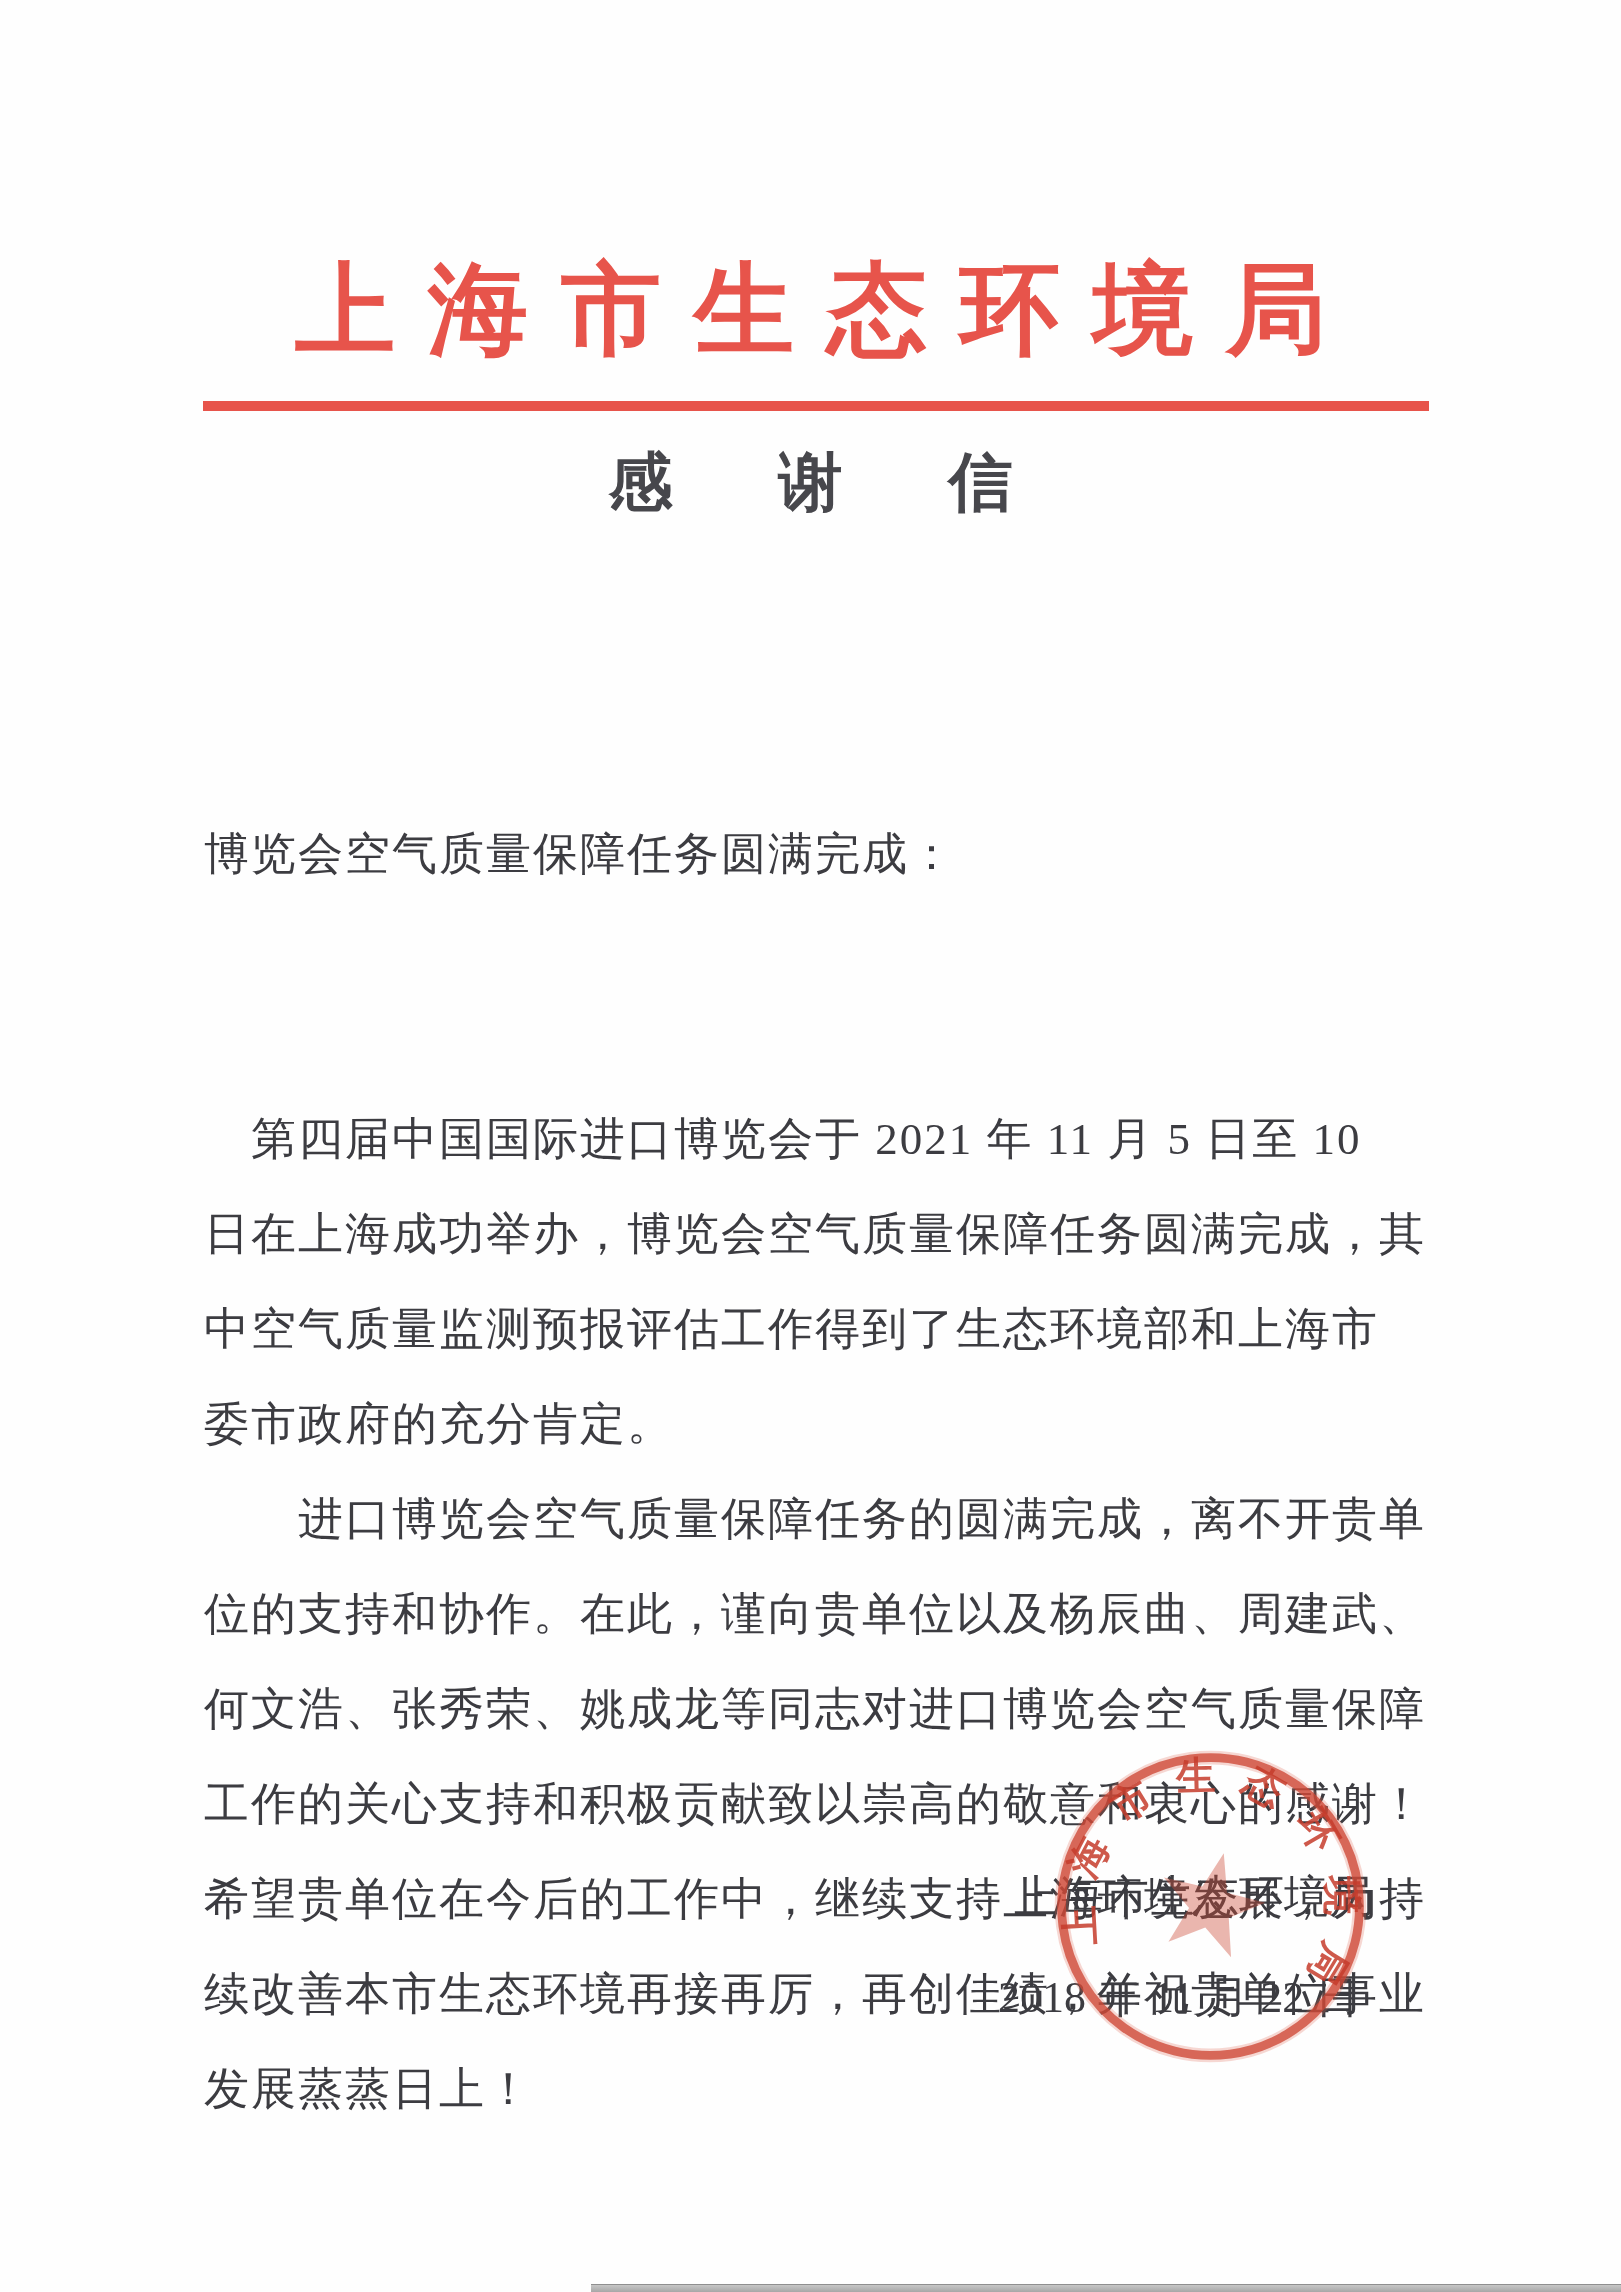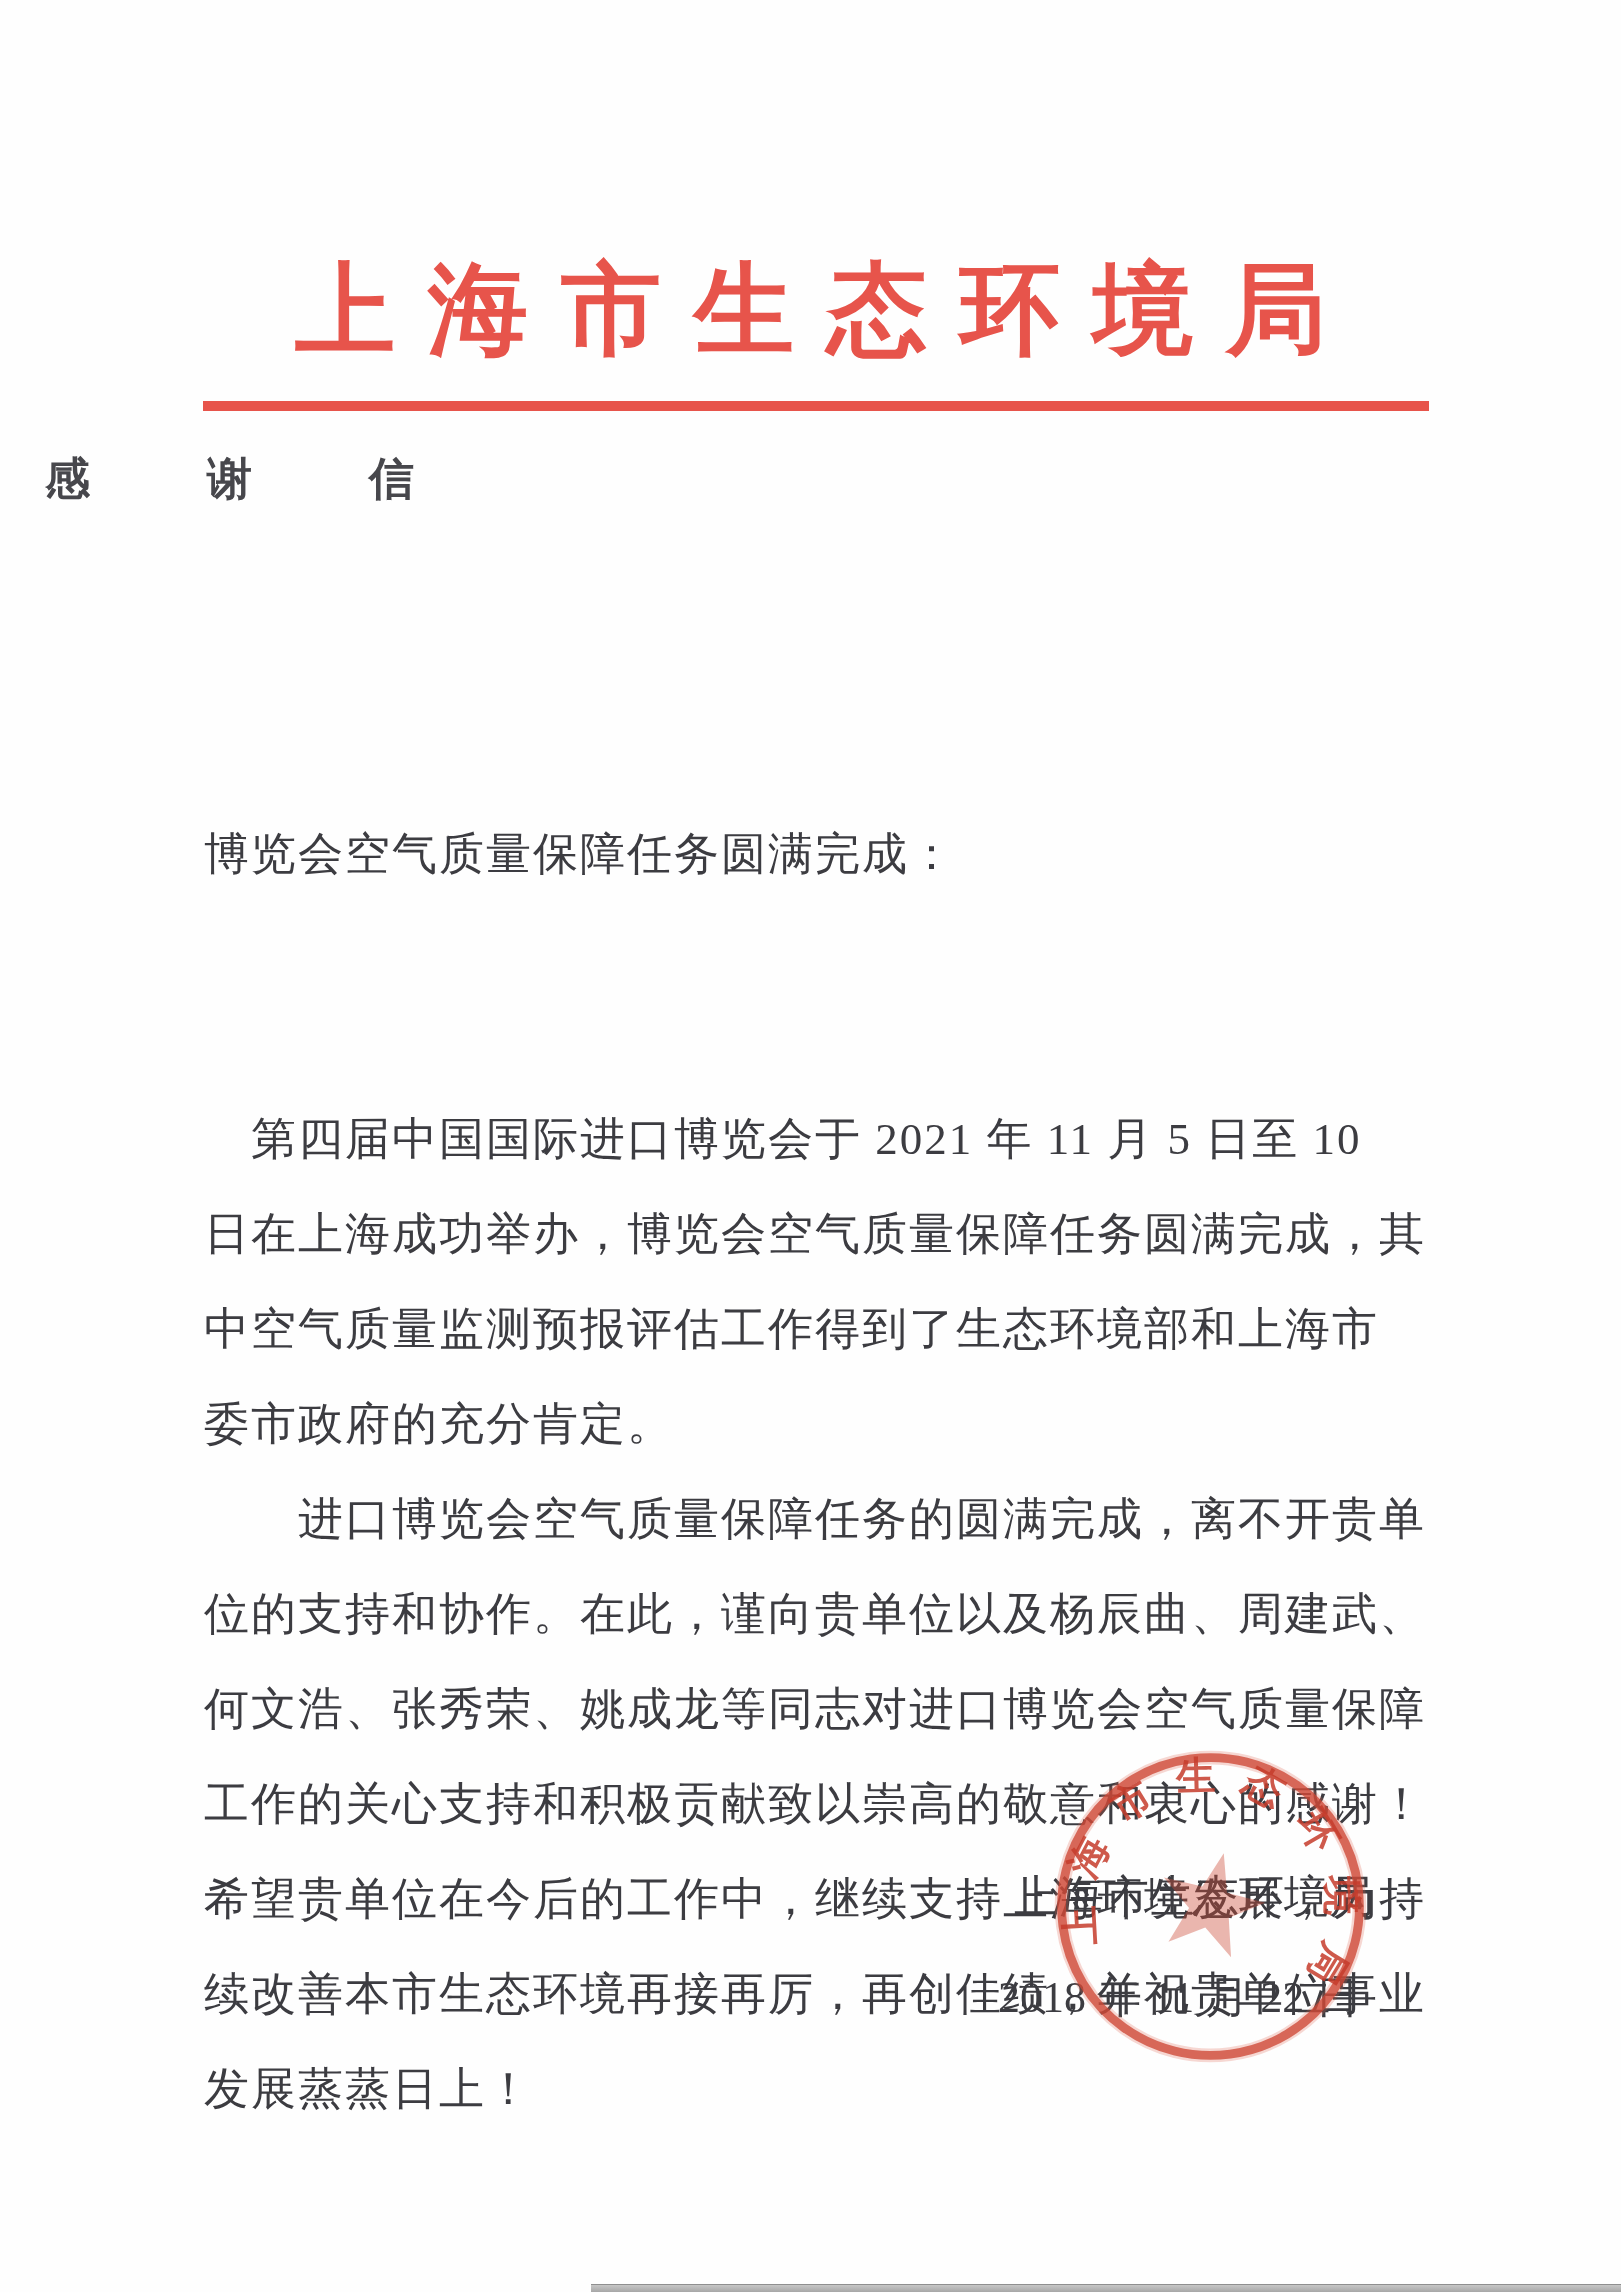--- a/index.html
+++ b/index.html
@@ -18,26 +18,25 @@
     color:#e7544b;
     white-space:nowrap;
   }
   .red-rule{
     position:absolute;left:203px;top:401px;
     width:1226px;height:9.8px;
     background:#e7544b;
   }
   .doc-title{
     position:absolute;left:0;top:439px;width:1621px;
-    text-align:left;
-    font-size:45px;line-height:88px;font-weight:700;
+    text-align:center;
+    font-size:64px;line-height:88px;font-weight:700;
     letter-spacing:45px;text-indent:45px;
     color:#47474c;
     white-space:nowrap;
-    font-family:Liberation Mono, monospace;
   }
   .letter-body{
     position:absolute;left:204px;top:617px;width:1231px;
     font-size:45px;line-height:95px;
     letter-spacing:2px;
     color:#3c3c41;
     white-space:pre;
   }
   .line{height:95px;}
   .sig-org{

